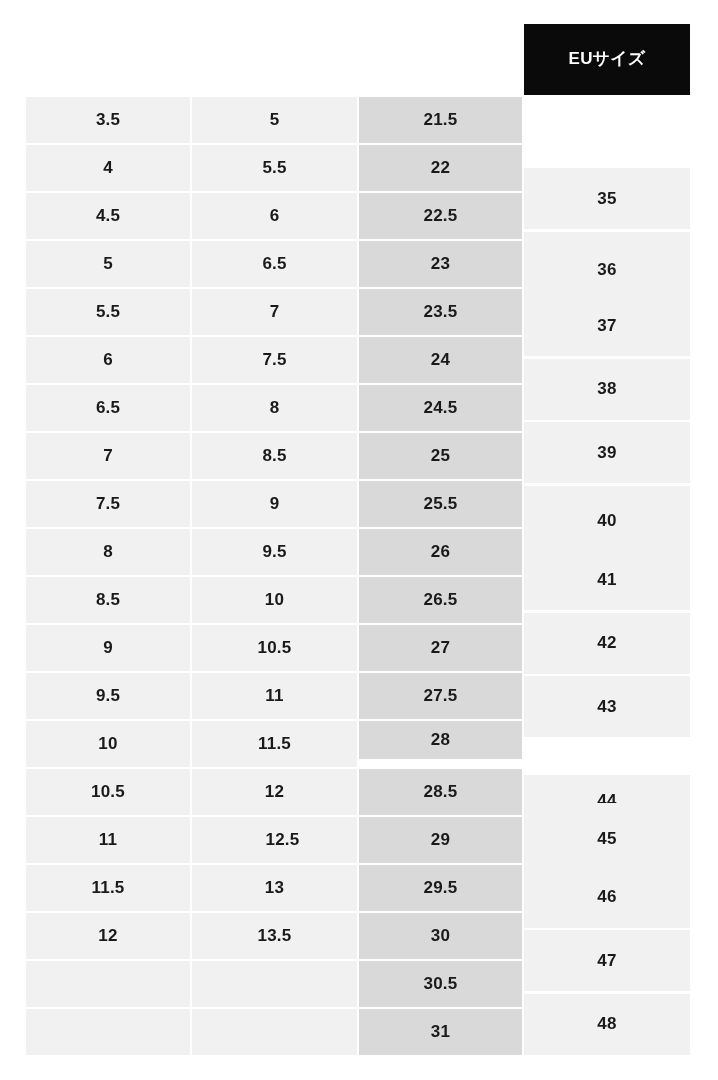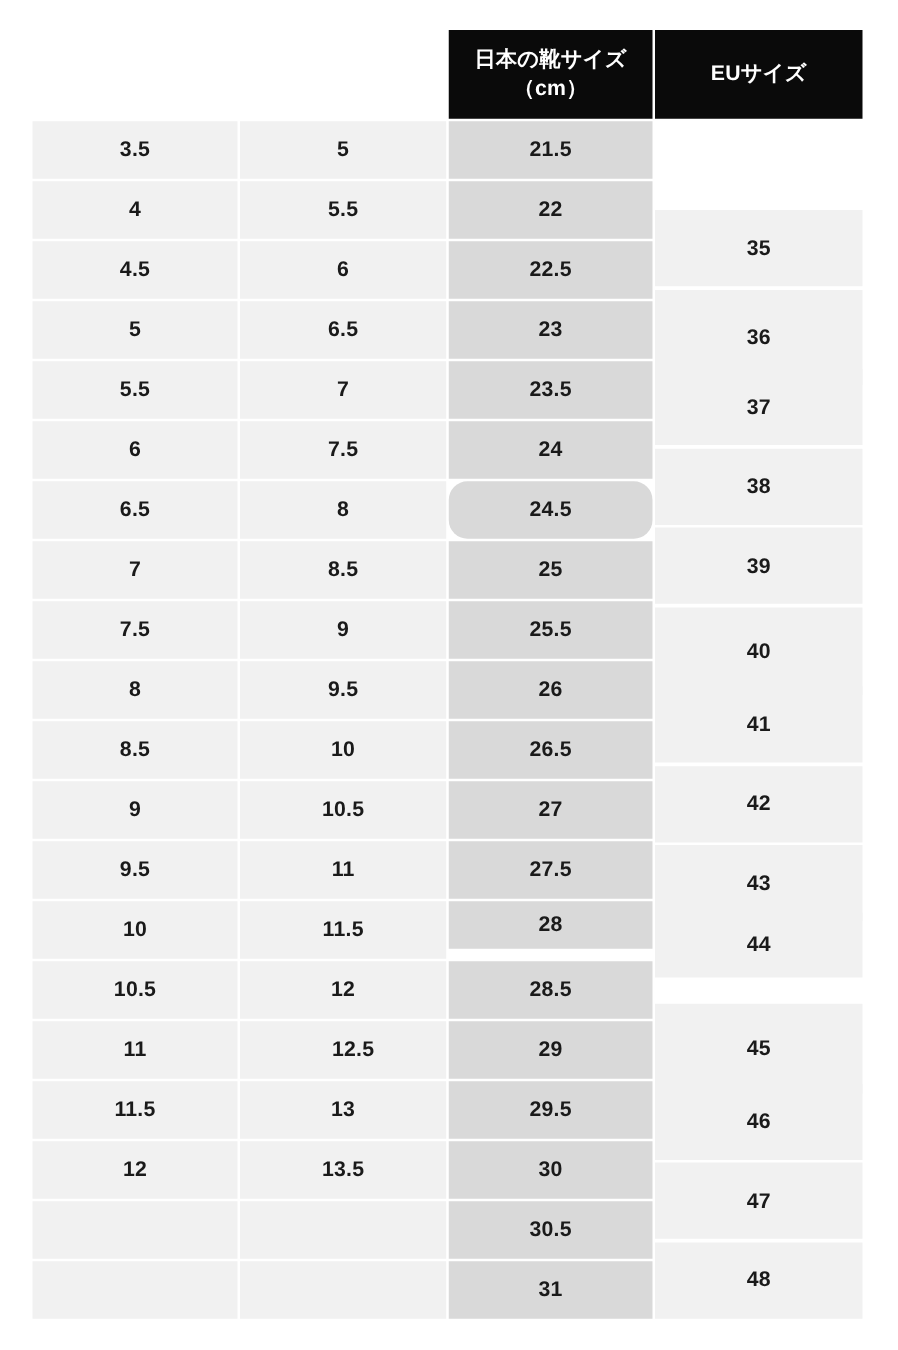--- a/index.html
+++ b/index.html
@@ -50,24 +50,20 @@
   .c0{ left:0px;   width:164px; }
   .c1{ left:166px; width:165px; }
   .c2{ left:333px; width:163px; }
   .c3{ left:498px; width:166px; }
 </style>
 </head>
 <body>
 
 <div id="table-wrap">
 
-  <div class="cell hcell c2">
-    <span>日本の靴サイズ</span>
-    <span>（cm）</span>
-  </div>
   <div class="cell hcell c3">
     <span>EUサイズ</span>
   </div>
 
   <div id="body-layer">
       <div class="cell c0 us" style="top: 73px; height: 46px;">3.5</div>
       <div class="cell c1 us" style="top: 73px; height: 46px;">5</div>
       <div class="cell c2 jp" style="top: 73px; height: 46px;">21.5</div>
       <div class="cell c0 us" style="top: 121px; height: 46px;">4</div>
       <div class="cell c1 us" style="top: 121px; height: 46px;">5.5</div>
@@ -79,21 +75,21 @@
       <div class="cell c1 us" style="top: 217px; height: 46px;">6.5</div>
       <div class="cell c2 jp" style="top: 217px; height: 46px;">23</div>
       <div class="cell c0 us" style="top: 265px; height: 46px;">5.5</div>
       <div class="cell c1 us" style="top: 265px; height: 46px;">7</div>
       <div class="cell c2 jp" style="top: 265px; height: 46px;">23.5</div>
       <div class="cell c0 us" style="top: 313px; height: 46px;">6</div>
       <div class="cell c1 us" style="top: 313px; height: 46px;">7.5</div>
       <div class="cell c2 jp" style="top: 313px; height: 46px;">24</div>
       <div class="cell c0 us" style="top: 361px; height: 46px;">6.5</div>
       <div class="cell c1 us" style="top: 361px; height: 46px;">8</div>
-      <div class="cell c2 jp" style="top: 361px; height: 46px; border-radius: 15px;">24.5</div>
+      <div class="cell c2 jp" style="top: 361px; height: 46px;">24.5</div>
       <div class="cell c0 us" style="top: 409px; height: 46px;">7</div>
       <div class="cell c1 us" style="top: 409px; height: 46px;">8.5</div>
       <div class="cell c2 jp" style="top: 409px; height: 46px;">25</div>
       <div class="cell c0 us" style="top: 457px; height: 46px;">7.5</div>
       <div class="cell c1 us" style="top: 457px; height: 46px;">9</div>
       <div class="cell c2 jp" style="top: 457px; height: 46px;">25.5</div>
       <div class="cell c0 us" style="top: 505px; height: 46px;">8</div>
       <div class="cell c1 us" style="top: 505px; height: 46px;">9.5</div>
       <div class="cell c2 jp" style="top: 505px; height: 46px;">26</div>
       <div class="cell c0 us" style="top: 553px; height: 46px;">8.5</div>
@@ -128,20 +124,20 @@
       <div class="cell c2 jp" style="top: 985px; height: 46px;">31</div>
       <div class="cell c3 eu" style="top: 144px; height: 61px;">35</div>
       <div class="cell c3 eu" style="top: 207.5px; height: 76px;">36</div>
       <div class="cell c3 eu" style="top: 271px; height: 61px;">37</div>
       <div class="cell c3 eu" style="top: 334.5px; height: 61px;">38</div>
       <div class="cell c3 eu" style="top: 398px; height: 61px;">39</div>
       <div class="cell c3 eu" style="top: 461.5px; height: 70px;">40</div>
       <div class="cell c3 eu" style="top: 525px; height: 61px;">41</div>
       <div class="cell c3 eu" style="top: 588.5px; height: 61px;">42</div>
       <div class="cell c3 eu" style="top: 652px; height: 61px;">43</div>
-      <div class="cell c3 eu" style="top: 706px; height: 52px;">44</div>
+      <div class="cell c3 eu" style="top: 751px; height: 52px;">44</div>
       <div class="cell c3 eu" style="top: 779px; height: 72px;">45</div>
       <div class="cell c3 eu" style="top: 842.5px; height: 61px;">46</div>
       <div class="cell c3 eu" style="top: 906px; height: 61px;">47</div>
       <div class="cell c3 eu" style="top: 969.5px; height: 61px;">48</div>
     </div>
 
 </div>
 
 </body></html>

